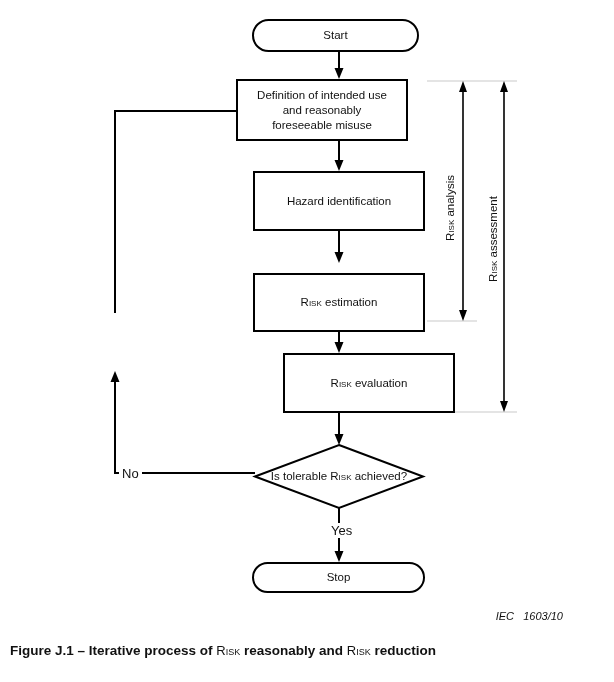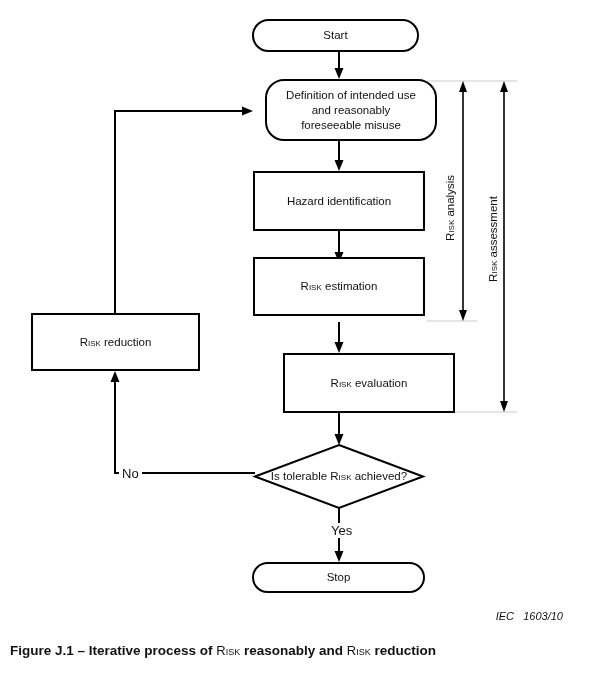--- a/index.html
+++ b/index.html
@@ -145,39 +145,36 @@
       <polygon points="463,321 459,310 467,310"></polygon>
       <polygon points="504,81 500,92 508,92"></polygon>
       <polygon points="504,412 500,401 508,401"></polygon>
     </g>
   </svg>
 
   <div class="node terminal" style="left:252px; top:19px; width:167px; height:33px;">
     <span>Start</span>
   </div>
 
-  <div class="node" style="left:265px; top:79px; width:172px; height:62px;border-radius:19px;">
+  <div class="node" style="left:236px; top:79px; width:172px; height:62px;">
     <span class="deftext">Definition of intended use and reasonably foreseeable misuse</span>
   </div>
 
   <div class="node" style="left:253px; top:171px; width:172px; height:60px;">
     <span>Hazard identification</span>
   </div>
 
-  <div class="node" style="left:253px; top:257px; width:172px; height:59px;">
+  <div class="node" style="left:253px; top:273px; width:172px; height:59px;">
     <span><span class="sc">Risk</span><span> estimation</span></span>
   </div>
 
   <div class="node" style="left:253px; top:353px; width:172px; height:60px;margin-left:30px;">
     <span><span class="sc">Risk</span><span> evaluation</span></span>
   </div>
 
-  <div class="node" style="left:31px; top:313px; width:169px; height:58px;">
-    <span><span class="sc">Risk</span><span> reduction</span></span>
-  </div>
 
   <div class="decision-text">
     <span><span>Is tolerable </span><span class="sc">Risk</span><span> achieved?</span></span>
   </div>
 
   <div class="node terminal" style="left:252px; top:562px; width:173px; height:31px; border-radius:16px;">
     <span>Stop</span>
   </div>
 
   <div class="lbltext" style="left:328px; top:523px;">Yes</div>

